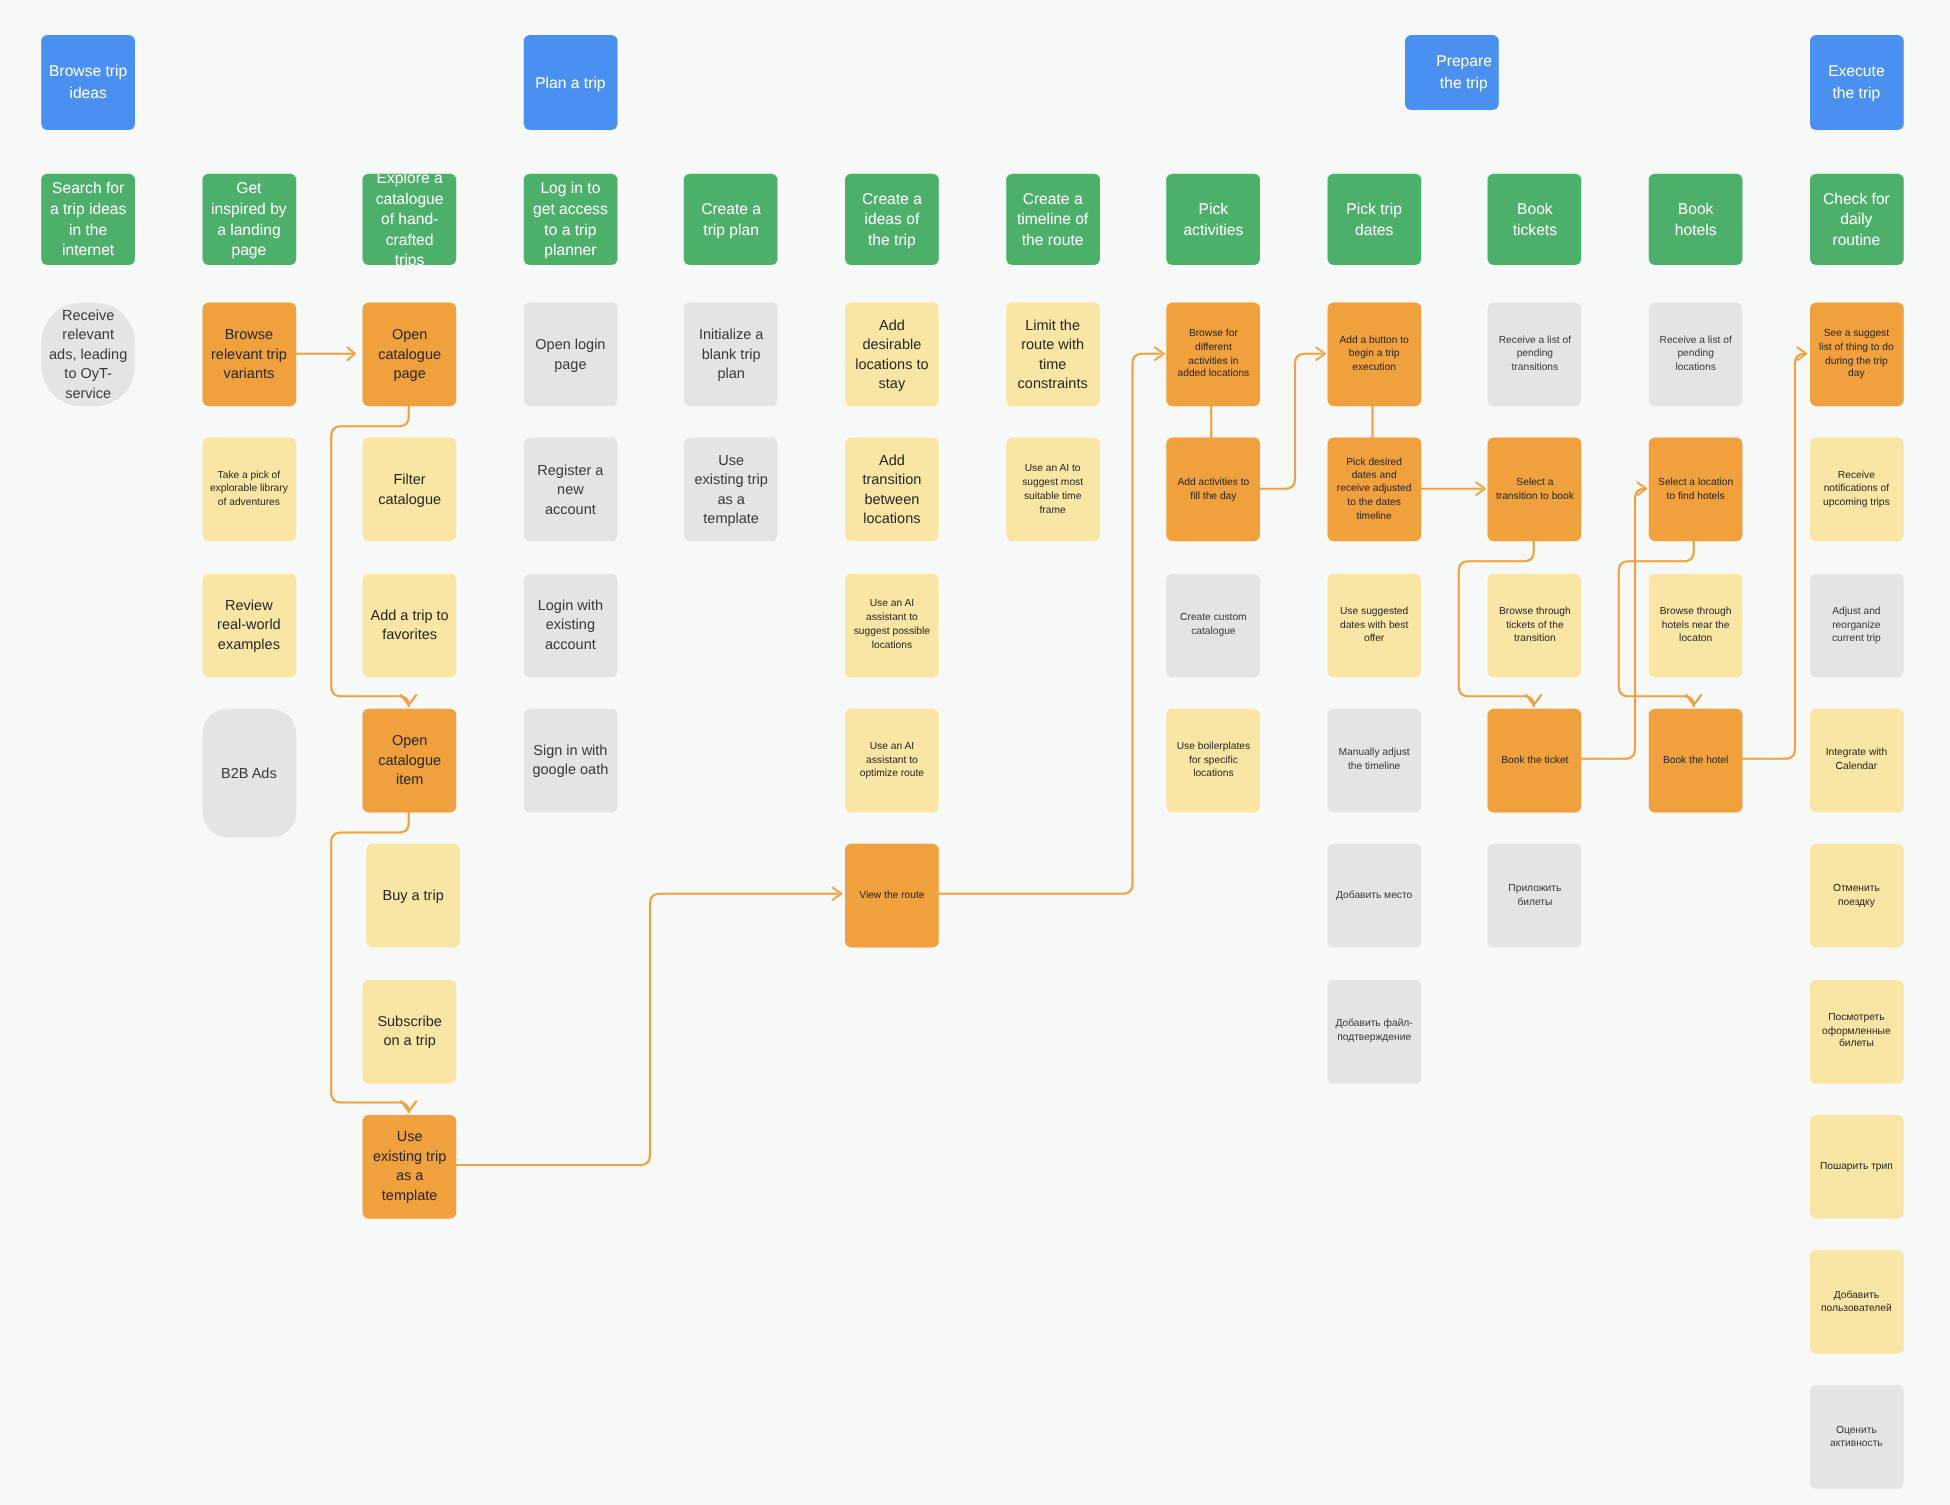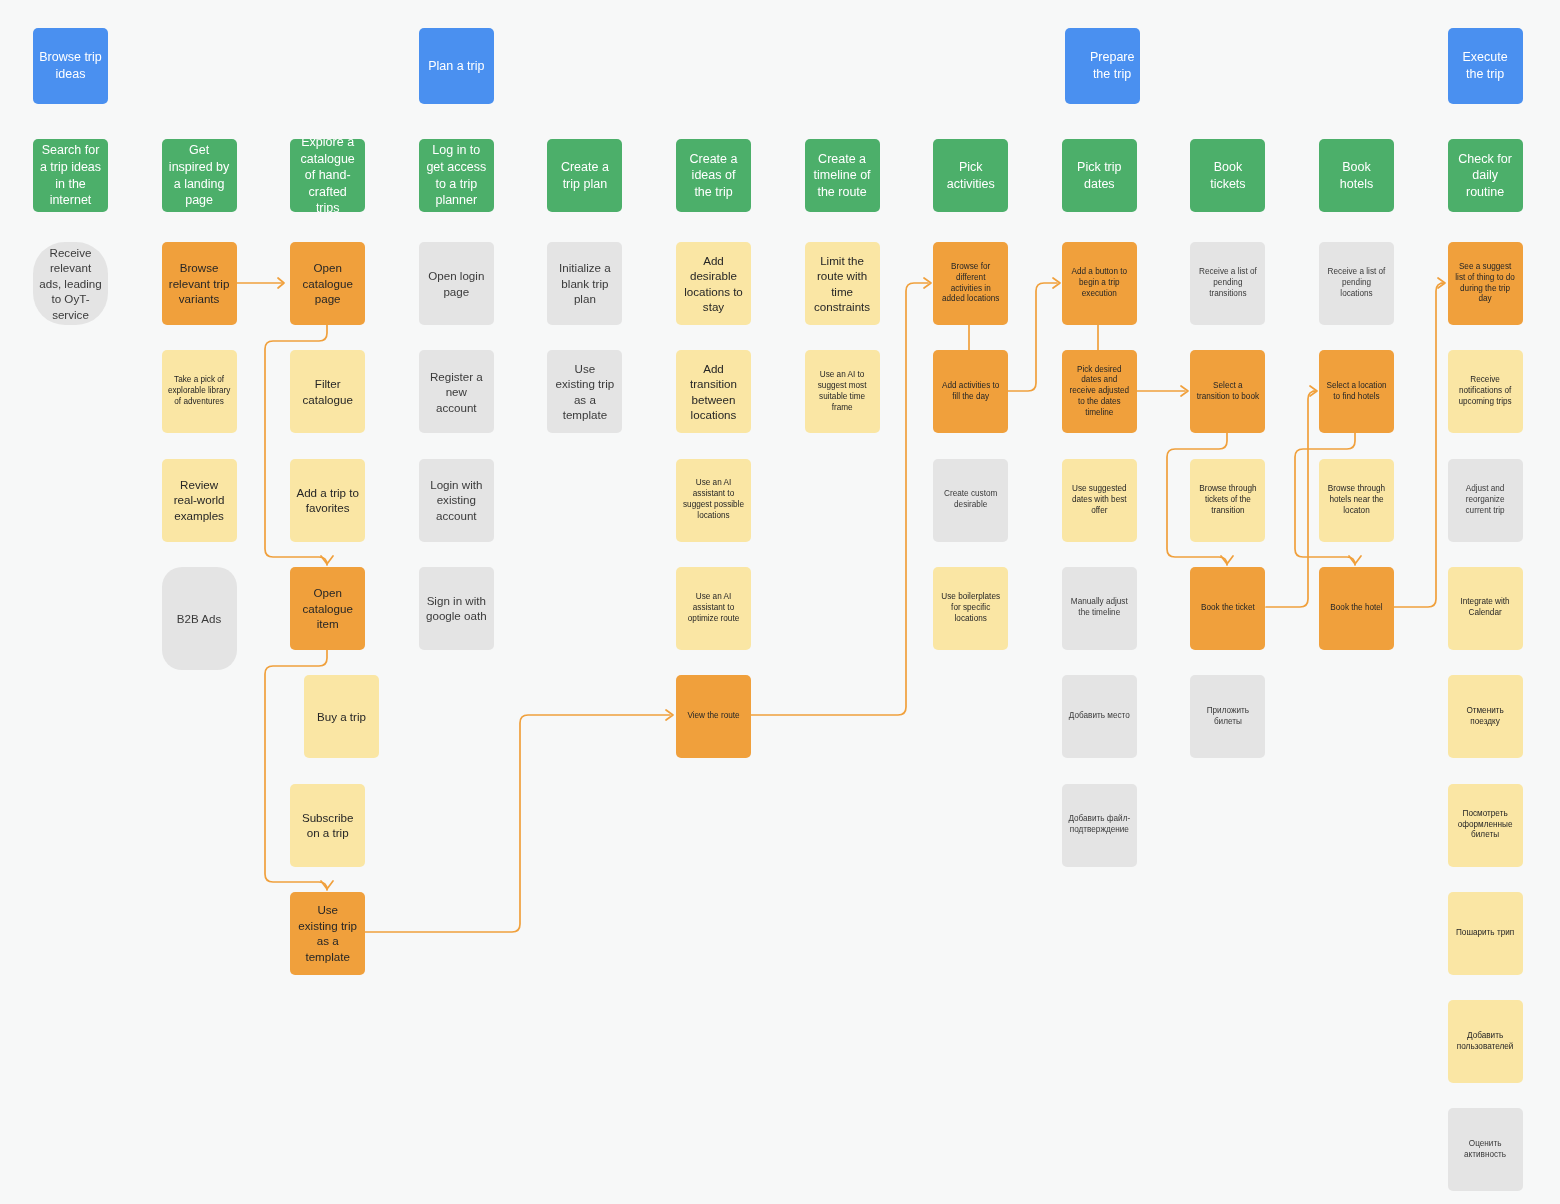--- a/index.html
+++ b/index.html
@@ -82,21 +82,21 @@
       <polyline class="arrowhead" points="1349,556 1355,564 1361,556" stroke-linecap="round" stroke-linejoin="round"></polyline>
       <path d="M 1394 607 L 1428 607 Q 1436 607 1436 599 L 1436 291 Q 1436 283 1444 283 L 1441 283" stroke-linecap="round" stroke-linejoin="round"></path>
       <polyline class="arrowhead" points="1438,278 1445,283 1438,288" stroke-linecap="round" stroke-linejoin="round"></polyline>
     </svg>
 <div class="card blue t-lg" style="left: 33px; top: 28px; width: 75px; height: 76px;">
       <span>Browse trip ideas</span>
     </div>
     <div class="card blue t-lg" style="left: 418.8px; top: 28px; width: 75px; height: 76px;">
       <span>Plan a trip</span>
     </div>
-    <div class="card blue t-lg" style="left: 1065px; top: 28px; width: 75px; height: 76px; padding-left: 25px;">
+    <div class="card blue t-lg" style="left: 1124px; top: 28px; width: 75px; height: 60px; padding-left: 25px;">
       <span>Prepare the trip</span>
     </div>
     <div class="card blue t-lg" style="left: 1447.6px; top: 28px; width: 75px; height: 76px;">
       <span>Execute the trip</span>
     </div>
     <div class="card green t-lg" style="left: 33px; top: 139px; width: 75px; height: 73px;">
       <span>Search for a trip ideas in the internet</span>
     </div>
     <div class="card green t-lg" style="left: 161.6px; top: 139px; width: 75px; height: 73px;">
       <span>Get inspired by a landing page</span>
@@ -151,21 +151,21 @@
     </div>
     <div class="card yellow t-md" style="left: 290.2px; top: 350.3px; width: 75px; height: 83px;">
       <span>Filter catalogue</span>
     </div>
     <div class="card yellow t-md" style="left: 290.2px; top: 458.6px; width: 75px; height: 83px;">
       <span>Add a trip to favorites</span>
     </div>
     <div class="card orange t-md" style="left: 290.2px; top: 566.9px; width: 75px; height: 83px;">
       <span>Open catalogue item</span>
     </div>
-    <div class="card yellow t-md" style="left: 304px; top: 675.2px; width: 75px; height: 83px;">
+    <div class="card yellow t-md" style="left: 293px; top: 675.2px; width: 75px; height: 83px;">
       <span>Buy a trip</span>
     </div>
     <div class="card yellow t-md" style="left: 290.2px; top: 783.5px; width: 75px; height: 83px;">
       <span>Subscribe on a trip</span>
     </div>
     <div class="card orange t-md" style="left: 290.2px; top: 891.8px; width: 75px; height: 83px;">
       <span>Use existing trip as a template</span>
     </div>
     <div class="card gray t-md" style="left: 418.8px; top: 242px; width: 75px; height: 83px;">
       <span>Open login page</span>
@@ -206,21 +206,21 @@
     <div class="card yellow t-sm" style="left: 804.6px; top: 350.3px; width: 75px; height: 83px;">
       <span>Use an AI to suggest most suitable time frame</span>
     </div>
     <div class="card orange t-sm" style="left: 933.2px; top: 242px; width: 75px; height: 83px;">
       <span>Browse for different activities in added locations</span>
     </div>
     <div class="card orange t-sm" style="left: 933.2px; top: 350.3px; width: 75px; height: 83px;">
       <span>Add activities to fill the day</span>
     </div>
     <div class="card gray t-sm" style="left: 933.2px; top: 458.6px; width: 75px; height: 83px;">
-      <span>Create custom desirable</span>
+      <span>Create custom catalogue</span>
     </div>
     <div class="card yellow t-sm" style="left: 933.2px; top: 566.9px; width: 75px; height: 83px;">
       <span>Use boilerplates for specific locations</span>
     </div>
     <div class="card orange t-sm" style="left: 1061.8px; top: 242px; width: 75px; height: 83px;">
       <span>Add a button to begin a trip execution</span>
     </div>
     <div class="card orange t-sm" style="left: 1061.8px; top: 350.3px; width: 75px; height: 83px;">
       <span>Pick desired dates and receive adjusted to the dates timeline</span>
     </div>

